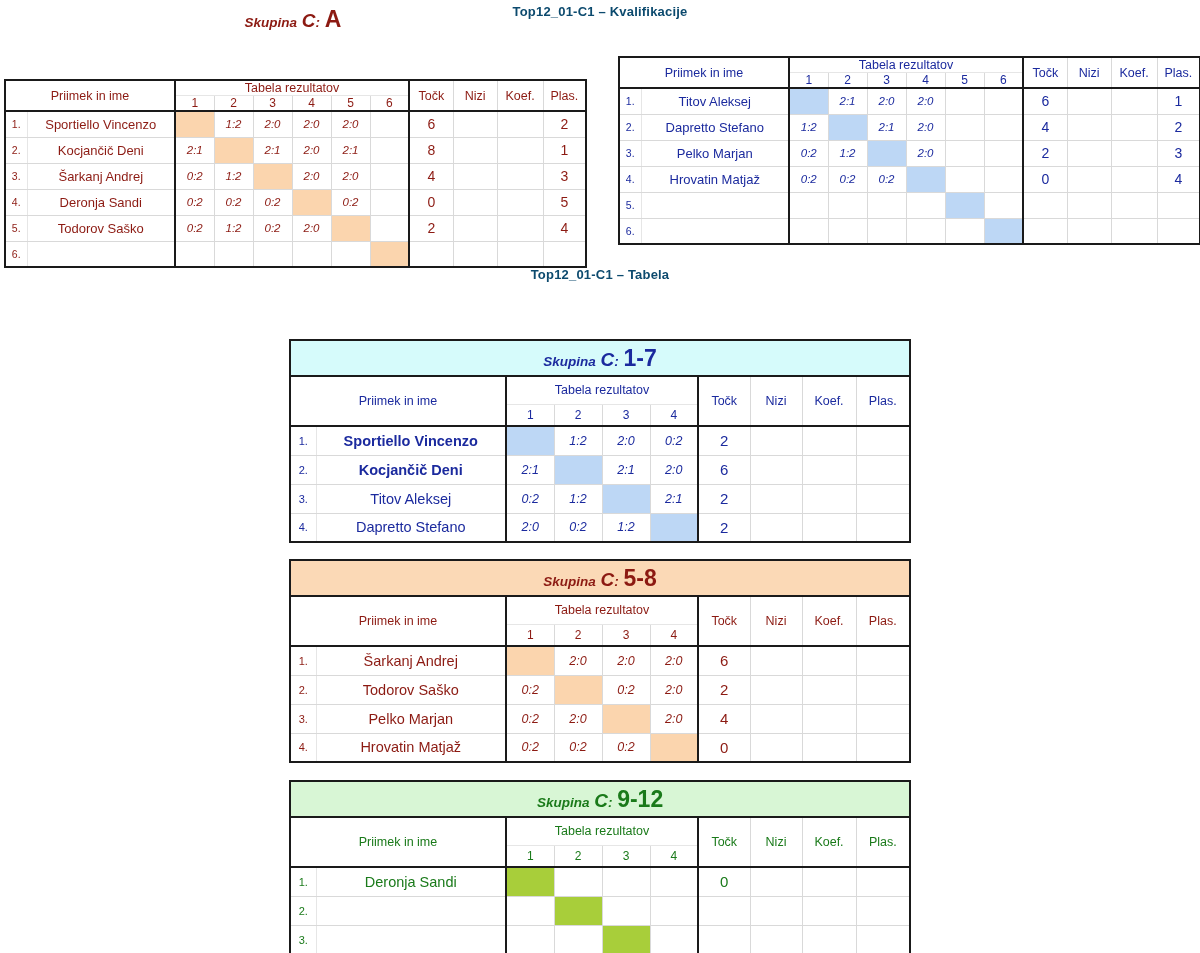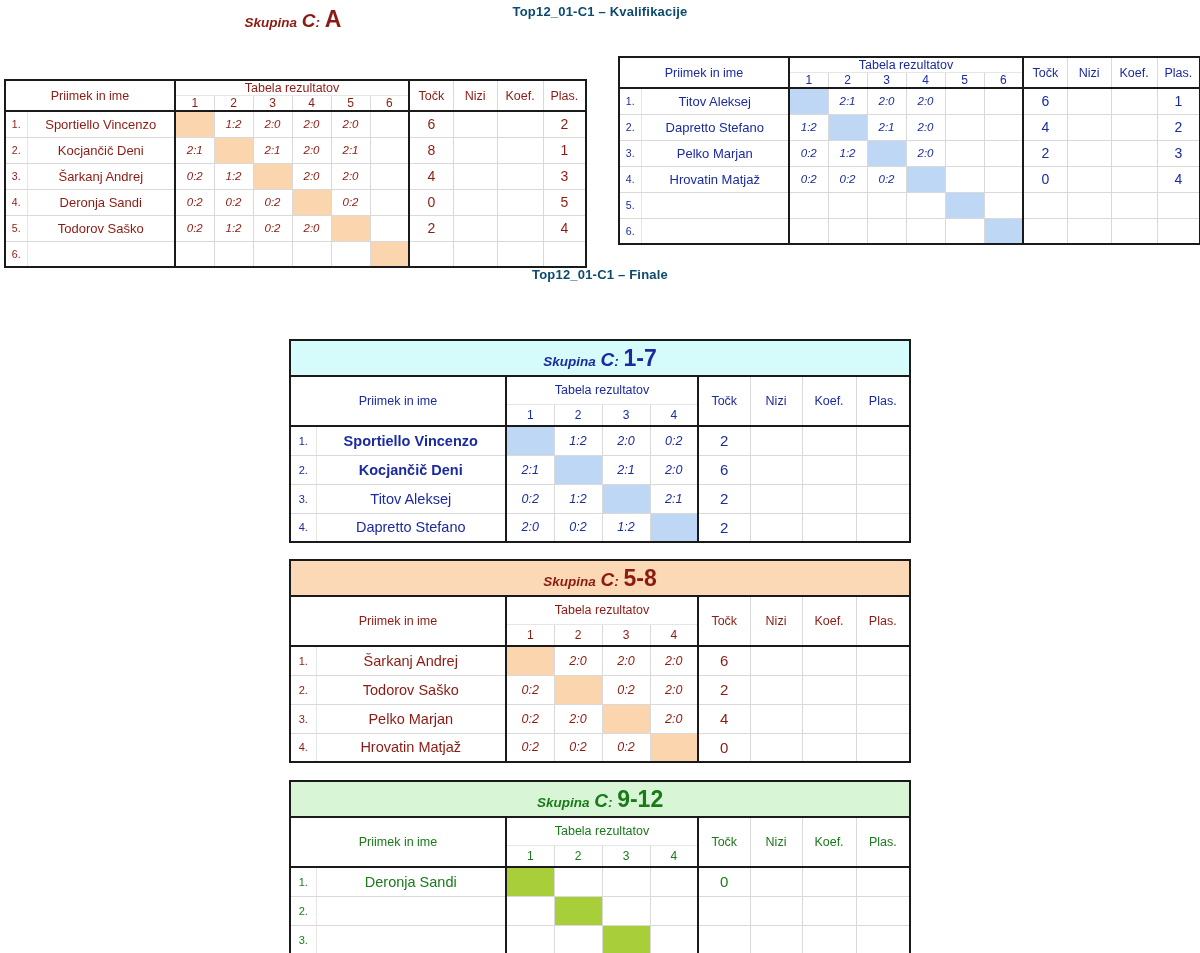--- a/index.html
+++ b/index.html
@@ -348,21 +348,21 @@
           <td class="score fill-blue"></td>
           <td class="pts sep-l"></td>
           <td class="blank"></td>
           <td class="blank"></td>
           <td class="plas"></td>
         </tr>
       </tbody>
     </table>
   </div>
 
-<div class="page-title abs" style="top:267px;left:0;">Top12_01-C1  –  Finale</div>
+<div class="page-title abs" style="top:267px;left:0;">Top12_01-C1  –  Tabela</div>
 
 <div class="abs t-blue" id="slot-final-1-4" style="top:291px;left:289px;width:622px;">
     <table class="tbl fin" style="width:622px;">
       <colgroup>
         <col style="width:26px">
         <col style="width:190px">
         <col style="width:48px">
         <col style="width:48px">
         <col style="width:48px">
         <col style="width:48px">

